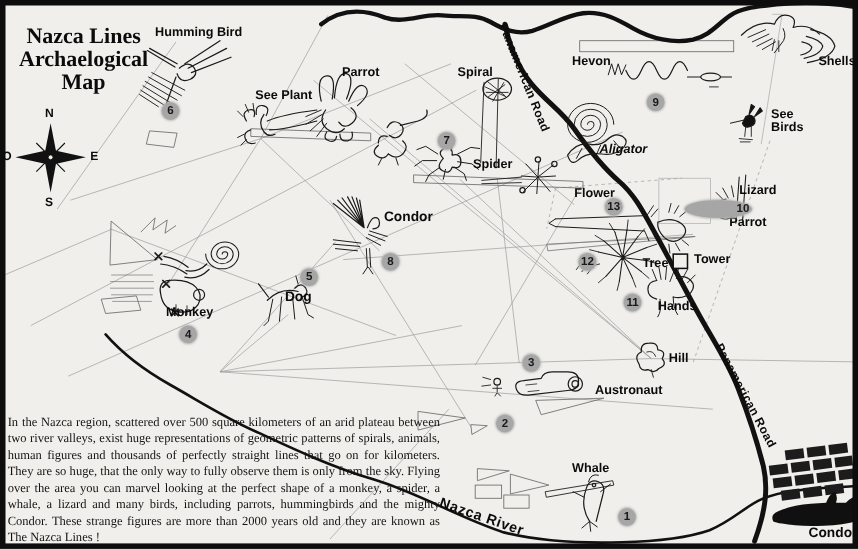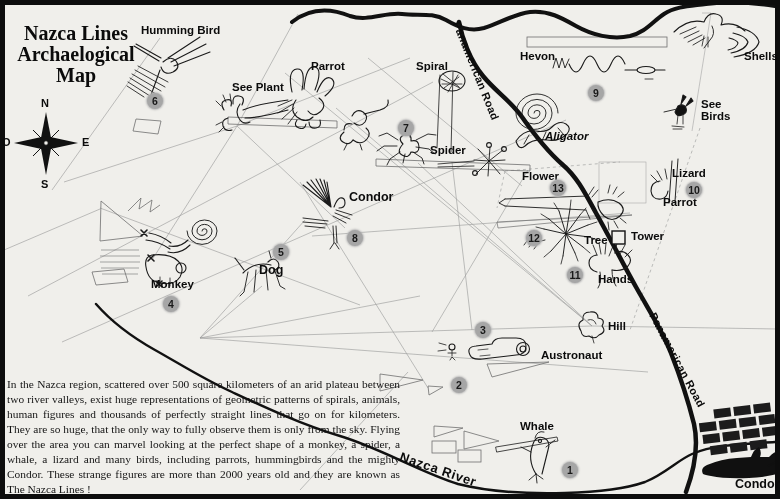--- a/index.html
+++ b/index.html
@@ -287,18 +287,18 @@
       <div class="flabel river" style="left: 402px; top: 451px; transform: rotate(19deg);">Nazca River</div>
       <div class="marker" style="left: 570px; top: 470px;">1</div>
       <div class="marker" style="left: 459px; top: 385px;">2</div>
       <div class="marker" style="left: 483px; top: 330px;">3</div>
       <div class="marker" style="left: 171px; top: 304px;">4</div>
       <div class="marker" style="left: 281px; top: 252px;">5</div>
       <div class="marker" style="left: 155px; top: 101px;">6</div>
       <div class="marker" style="left: 406px; top: 128px;">7</div>
       <div class="marker" style="left: 355px; top: 238px;">8</div>
       <div class="marker" style="left: 596px; top: 93px;">9</div>
-      <div class="marker" style="left: 694px; top: 190px;">10</div>
+      <div class="marker" style="left: 653px; top: 190px; padding-left: 45px;">10</div>
       <div class="marker" style="left: 575px; top: 275px;">11</div>
       <div class="marker" style="left: 534px; top: 238px;">12</div>
       <div class="marker" style="left: 558px; top: 188px;">13</div>
     </div>
 </div>
 
 </body></html>

